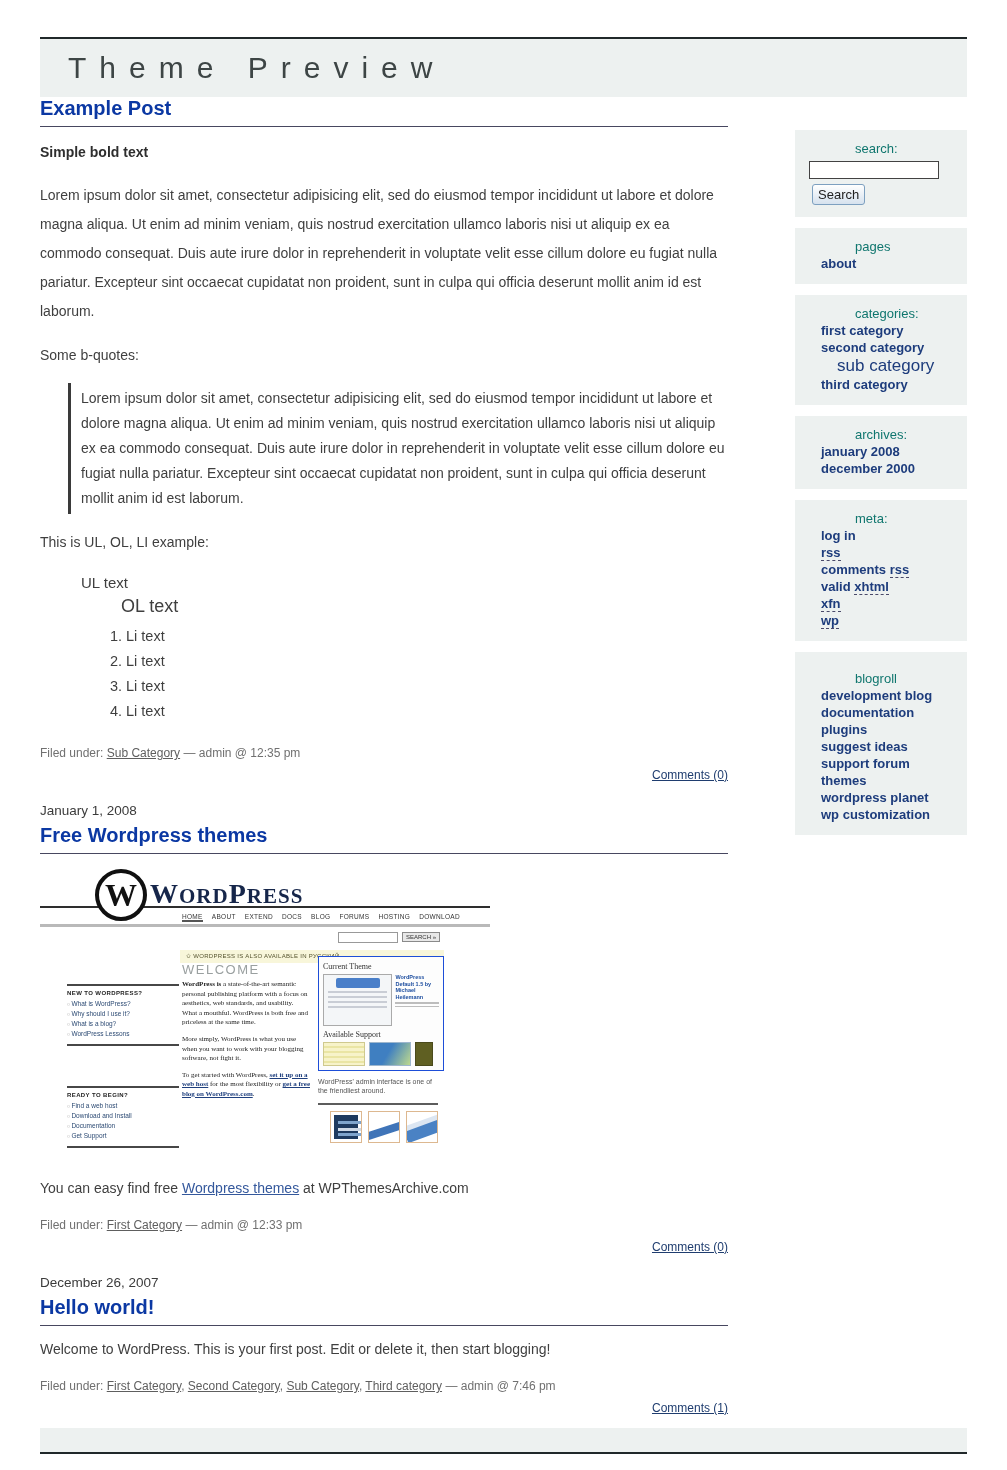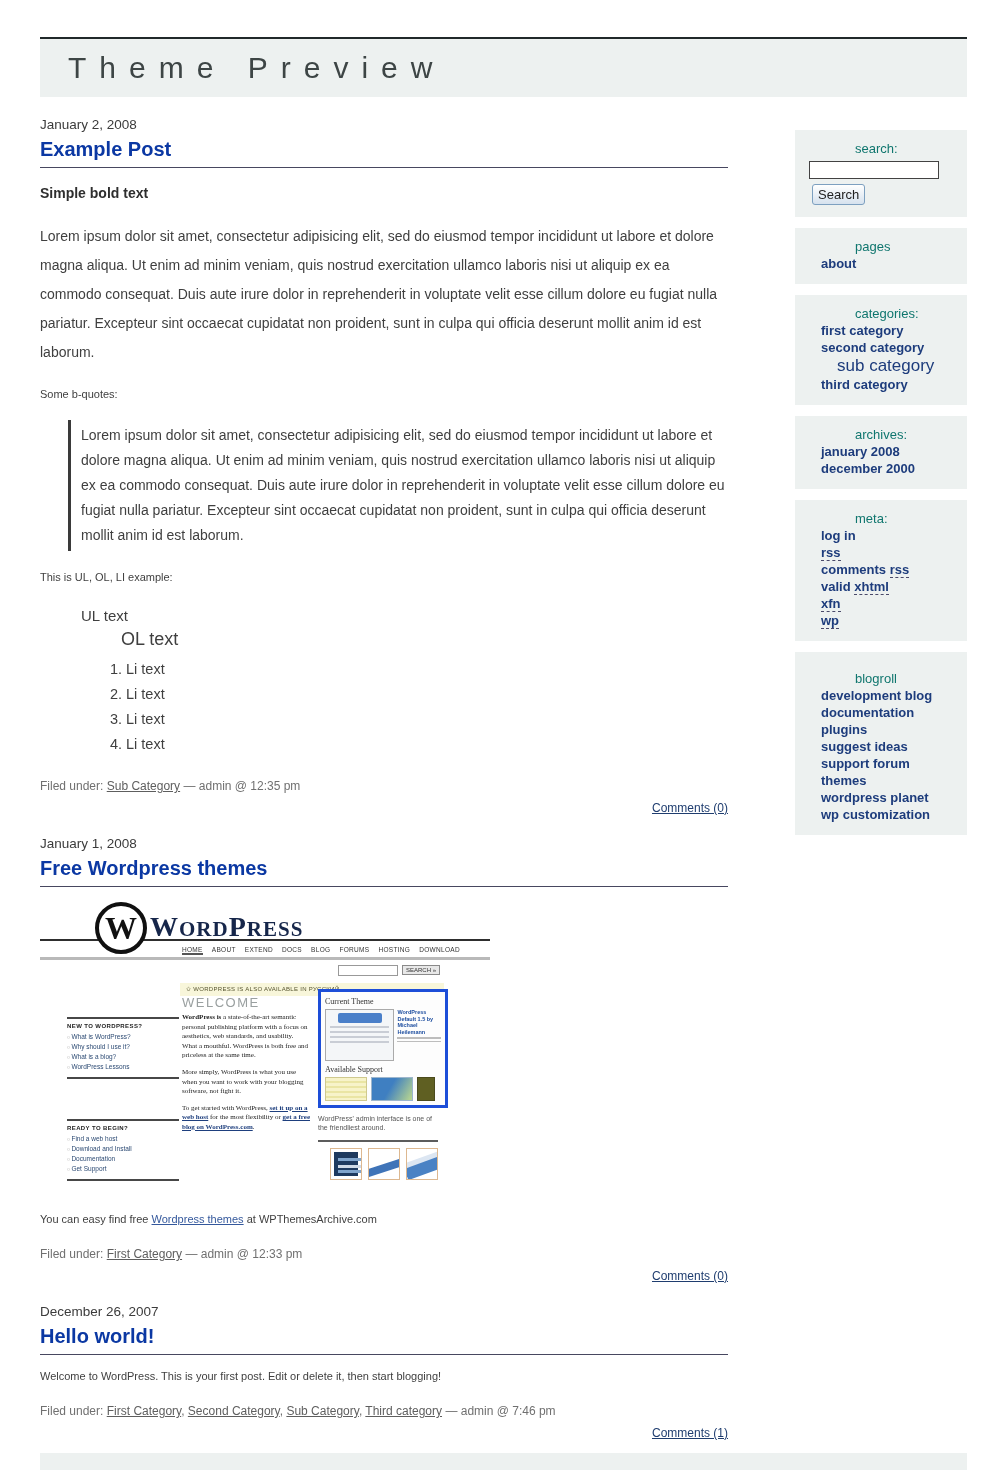--- a/index.html
+++ b/index.html
@@ -14,21 +14,21 @@
   .columns{display:flex;align-items:flex-start;}
   .main{width:688px;}
   .sidebar{width:172px;margin-left:auto;margin-top:33px;}
 
   
   .post-date{font-size:13.5px;color:#3b3b3b;margin:20px 0 6px;}
   .post-title{font-size:20px;font-weight:bold;color:#0b38a3;margin:0;padding-bottom:6px;
     border-bottom:1px solid #474760;}
   .bold-line{font-size:14px;font-weight:bold;color:#2e2e2e;margin:17px 0;}
   .body-p{font-size:14px;line-height:29px;margin:21px 0;color:#3f3f3f;}
-  .plain-line{font-size:11px;color:#3f3f3f;margin:18px 0;}
+  .plain-line{font-size:14px;color:#3f3f3f;margin:18px 0;}
   blockquote{margin:20px 0 20px 28px;padding:3px 0 3px 10px;border-left:3px solid #3a3a3a;
     font-size:14px;line-height:25px;color:#3f3f3f;}
   .ul-item{font-size:15px;margin:22px 0 0 41px;line-height:22px;}
   .ol-item{font-size:18px;margin:0 0 0 81px;line-height:24px;}
   ol.num-list{margin:6px 0 0;padding-left:86px;}
   ol.num-list li{font-size:14.5px;line-height:25px;}
   .filed{font-size:12px;color:#707070;margin:22px 0 0;}
   .cat-link,.filed .cat-link{color:#5e5e5e;text-decoration:underline;cursor:pointer;}
   .comments-row{text-align:right;margin:5px 0 0;}
   .comments-link{font-size:12px;color:#1f3d6f;text-decoration:underline;cursor:pointer;}
@@ -76,21 +76,21 @@
   .shot-left-h{font-size:6px;font-weight:bold;color:#222;letter-spacing:.4px;margin:4px 0 3px;}
   .shot-left-link{font-size:6.5px;color:#2c4a73;line-height:9px;}
   .shot-left-link::before{content:"○ ";font-size:5px;color:#777;}
   .shot-left-gap{height:40px;}
   .shot-centercol{position:absolute;left:142px;top:96px;width:128px;}
   .shot-welcome{font-size:13px;color:#9aa0a0;letter-spacing:1.5px;margin-bottom:3px;}
   .shot-p{font-family:"Liberation Serif",serif;font-size:7px;line-height:9.6px;color:#222;margin:0 0 7px;}
   .shot-p .lead{font-weight:bold;}
   .shot-p .slink{font-weight:bold;color:#1e3f7e;text-decoration:underline;}
   .shot-rightcol{position:absolute;left:278px;top:90px;width:126px;}
-  .shot-theme-box{border:3px solid #1d4ed8;background:#fdfdfd;padding:4px;width:116px;}
+  .shot-theme-box{border:1px solid #1d4ed8;background:#fdfdfd;padding:4px;width:116px;}
   .shot-serif-h{font-family:"Liberation Serif",serif;font-size:8px;color:#333;margin:1px 0 3px;}
   .shot-admin{display:flex;}
   .shot-admin-mini{width:64px;height:46px;border:1px solid #aaa;background:#f4f6f8;padding:2px;}
   .shot-admin-btn{width:44px;height:10px;background:#4a7fc9;border-radius:2px;margin:1px auto 3px;}
   .shot-line{height:2px;background:#c9cdd5;margin:3px 2px;}
   .shot-admin-txt{width:44px;margin-left:3px;}
   .shot-theme-name{font-size:5.5px;font-weight:bold;color:#1f4fa0;line-height:6.5px;}
   .shot-gray-dash{height:1.5px;background:#bdbdbd;margin:2px 0;}
   .shot-thumbs{display:flex;margin-top:3px;}
   .thumb1{width:40px;height:22px;background:repeating-linear-gradient(#f7f3c9 0 3px,#eae5a4 3px 5px);border:1px solid #cfc98e;}
@@ -112,21 +112,20 @@
 
   <div class="site-header">
     <span>Theme Preview</span>
   </div>
 
   <div class="columns">
 
     <div class="main">
 
       <div>
-        <div class="post-date">January 2, 2008</div>
         <h2 class="post-title">Example Post</h2>
         <div class="bold-line">Simple bold text</div>
         <p class="body-p">Lorem ipsum dolor sit amet, consectetur adipisicing elit, sed do eiusmod tempor incididunt ut labore et dolore magna aliqua. Ut enim ad minim veniam, quis nostrud exercitation ullamco laboris nisi ut aliquip ex ea commodo consequat. Duis aute irure dolor in reprehenderit in voluptate velit esse cillum dolore eu fugiat nulla pariatur. Excepteur sint occaecat cupidatat non proident, sunt in culpa qui officia deserunt mollit anim id est laborum.</p>
         <div class="plain-line">Some b-quotes:</div>
         <blockquote>Lorem ipsum dolor sit amet, consectetur adipisicing elit, sed do eiusmod tempor incididunt ut labore et dolore magna aliqua. Ut enim ad minim veniam, quis nostrud exercitation ullamco laboris nisi ut aliquip ex ea commodo consequat. Duis aute irure dolor in reprehenderit in voluptate velit esse cillum dolore eu fugiat nulla pariatur. Excepteur sint occaecat cupidatat non proident, sunt in culpa qui officia deserunt mollit anim id est laborum.</blockquote>
         <div class="plain-line">This is UL, OL, LI example:</div>
         <div class="ul-item">UL text</div>
         <div class="ol-item">OL text</div>
         <ol class="num-list">
           <li>Li text</li>

